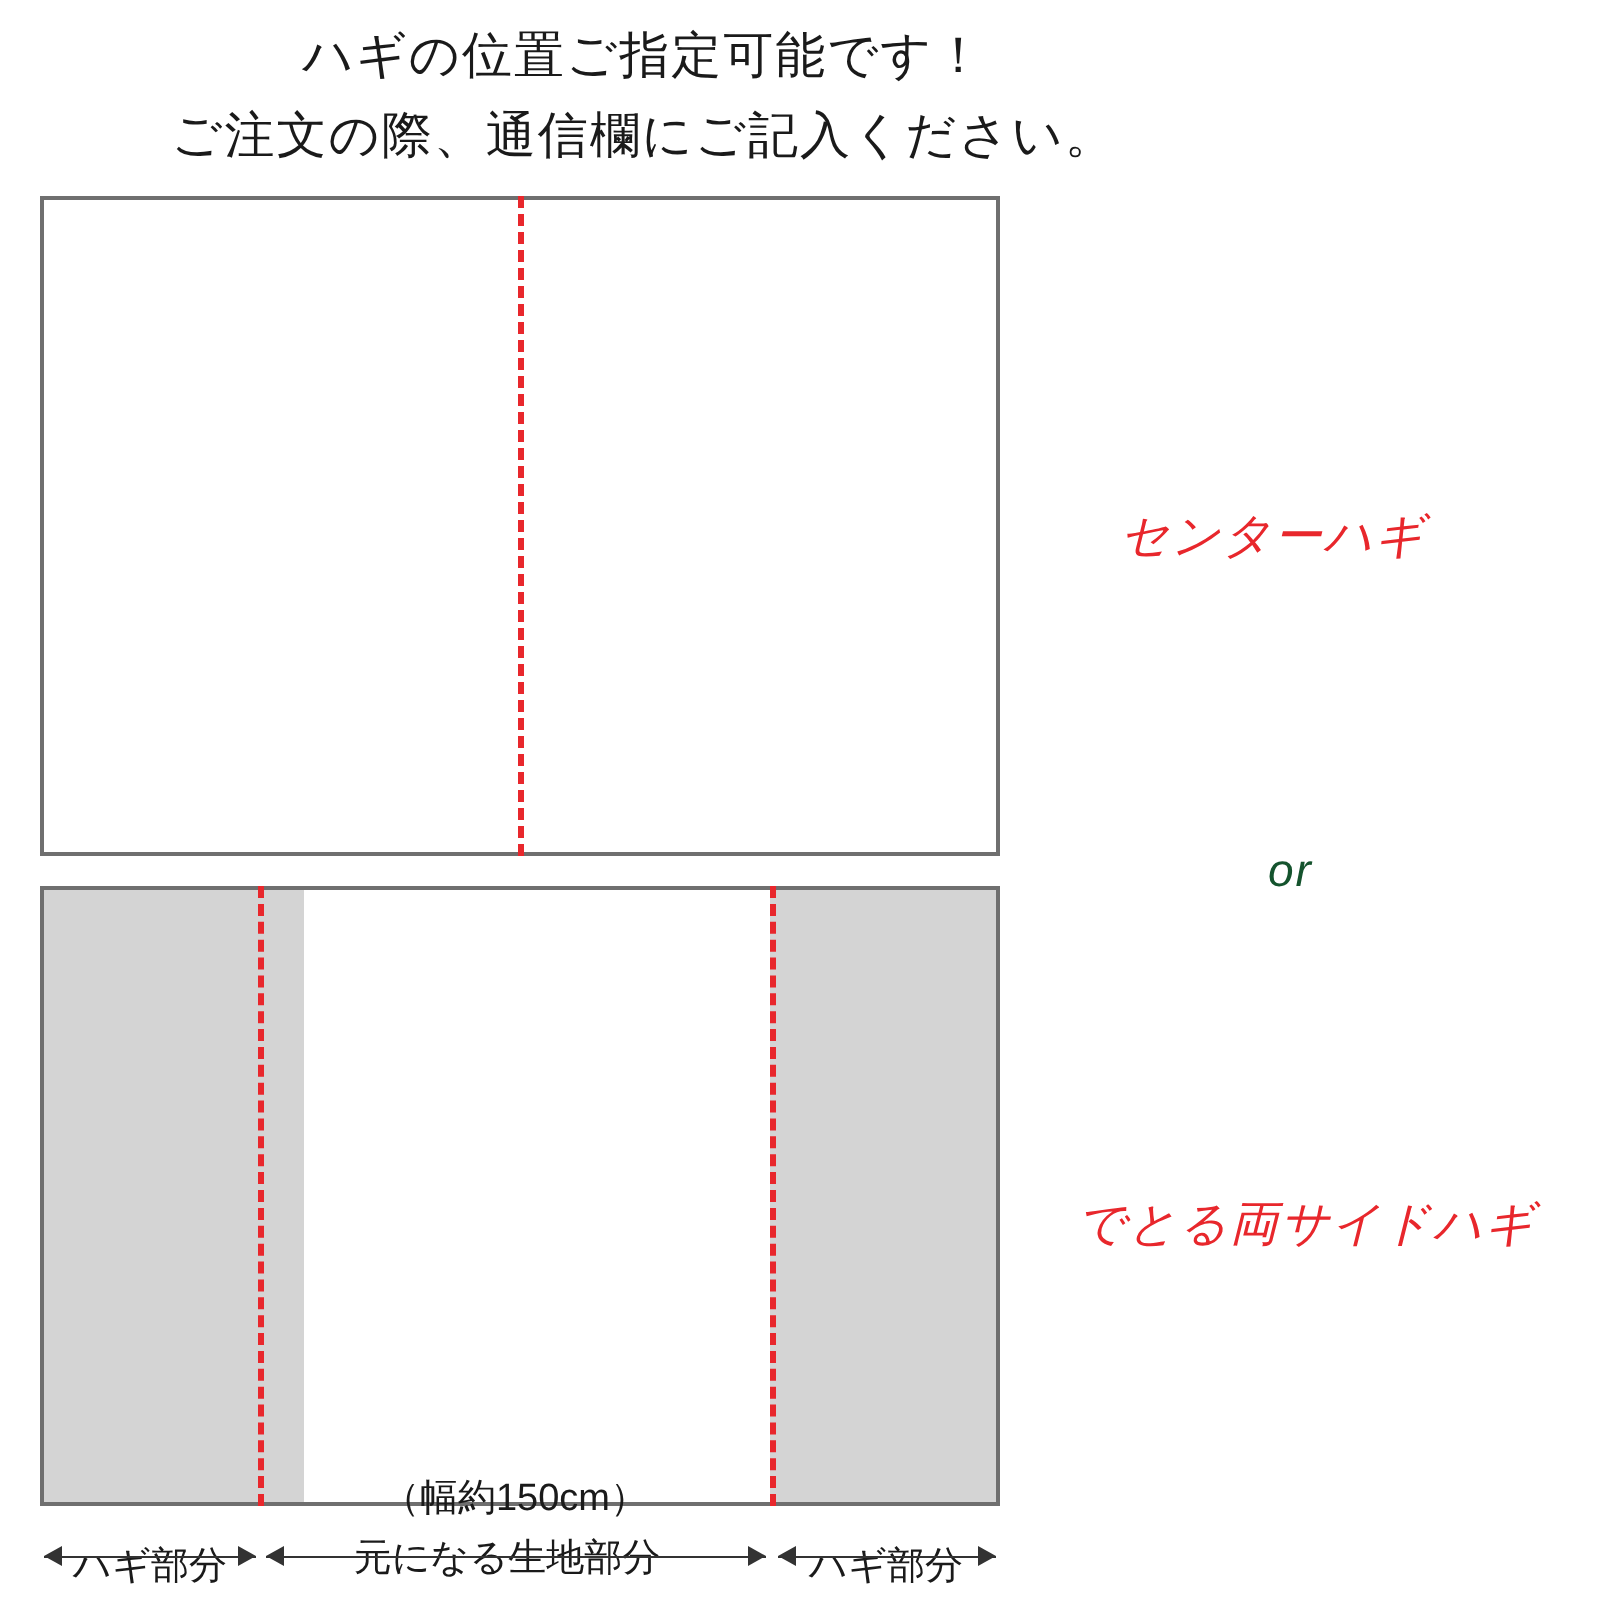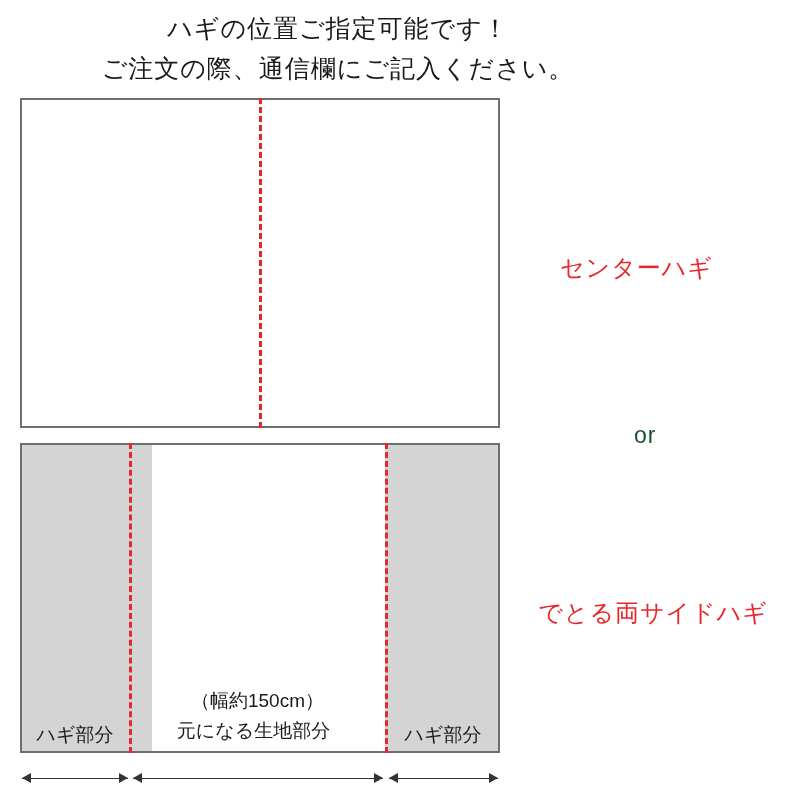--- a/index.html
+++ b/index.html
@@ -16,21 +16,20 @@
     overflow: hidden;
   }
 
   
   .heading {
     position: absolute;
     left: 0;
     top: 8px;
     width: 644px;
     text-align: center;
-    margin-left: 16px;
   }
   .heading-line {
     font-size: 25px;
     line-height: 40px;
     letter-spacing: 1px;
     color: #1a1a1a;
     white-space: nowrap;
   }
 
   
@@ -85,20 +84,21 @@
     height: 310px;
   }
 
   
   .inner-label {
     position: absolute;
     font-size: 19px;
     color: #1a1a1a;
     text-align: center;
     white-space: nowrap;
+    margin-top: 48px;
   }
   #label-width {
     left: 150px;
     top: 688px;
     width: 215px;
   }
   #label-base {
     left: 146px;
     top: 718px;
     width: 215px;
@@ -143,20 +143,21 @@
   #dim-middle { left: 133px; width: 250px; }
   #dim-right  { left: 389px; width: 109px; }
 
   
   .caption {
     position: absolute;
     color: #e8272c;
     font-size: 24px;
     letter-spacing: 1px;
     white-space: nowrap;
+    font-style: italic;
   }
   #caption-center {
     left: 560px;
     top: 252px;
   }
   #caption-or {
     left: 634px;
     top: 422px;
     color: #14532d;
     font-size: 23px;

